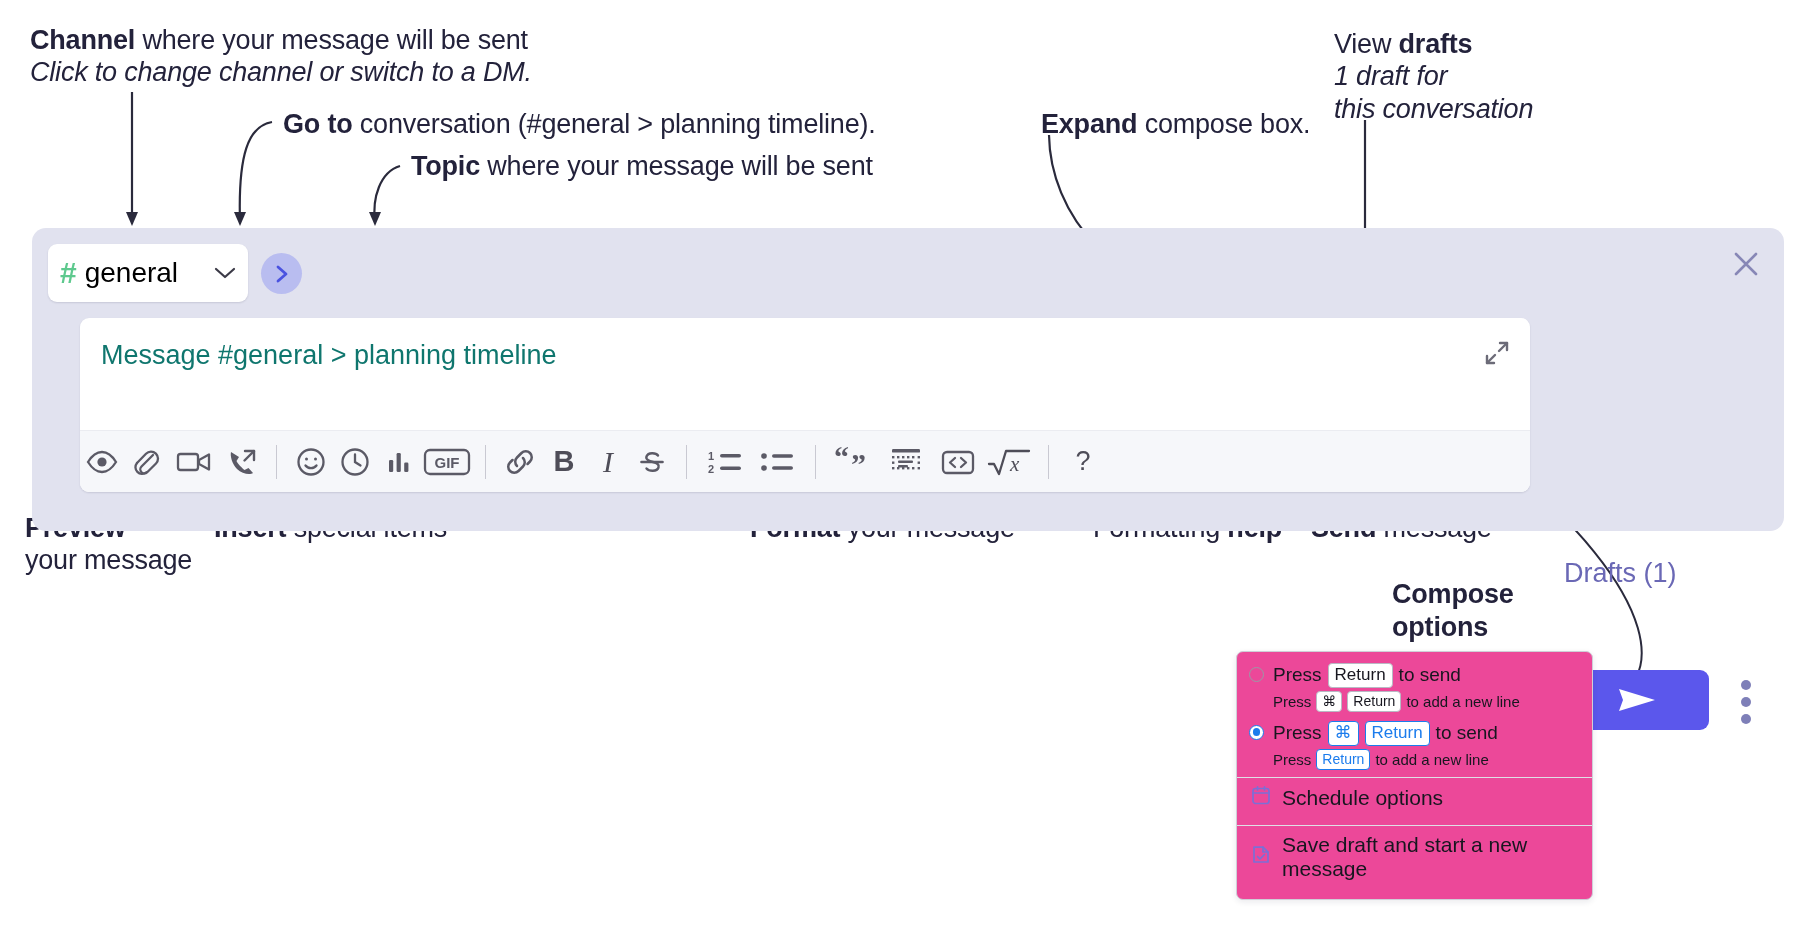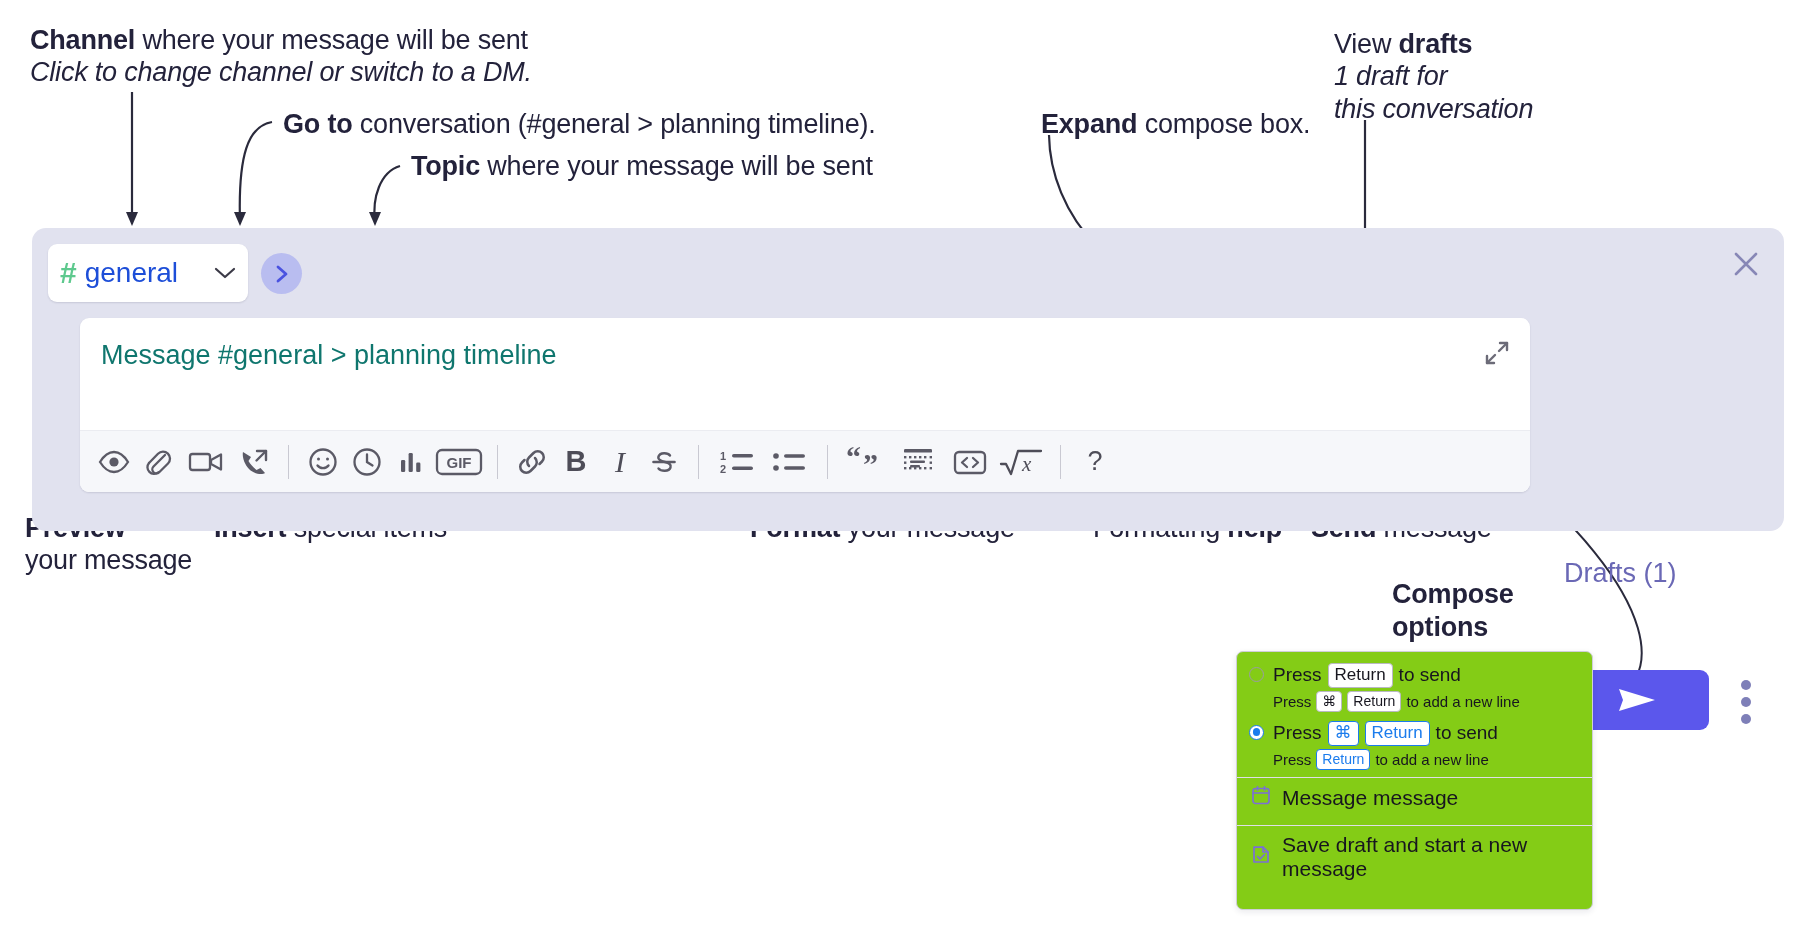--- a/index.html
+++ b/index.html
@@ -17,59 +17,59 @@
   
   #compose{position:absolute;left:32px;top:228px;width:1752px;height:303px;
            background:#e1e2ef;border-radius:14px;}
 
   .row1{position:absolute;left:16px;top:16px;right:16px;height:58px;}
 
   .chanbtn{position:absolute;left:0;top:0;width:200px;height:58px;background:#ffffff;
            border-radius:9px;box-shadow:0 1px 2px rgba(30,30,60,.13);
            display:flex;align-items:center;padding:0 12px;box-sizing:border-box;gap:8px;cursor:pointer;}
   .hash{color:#5ec98e;font-size:30px;font-weight:bold;line-height:1;}
-  .chanlabel{font-size:28px;color:#1d4ed8;}
+  .chanlabel{font-size:28px;color:#000000;}
   .chev{margin-left:auto;display:flex;align-items:center;}
 
   .gotobtn{position:absolute;left:213px;top:9px;width:41px;height:41px;border-radius:50%;
            background:#b9bdf0;display:flex;align-items:center;justify-content:center;cursor:pointer;}
 
   .topicfield{position:absolute;left:270px;top:0;right:0;height:58px;background:#fff;border-radius:9px;
               box-shadow:0 1px 2px rgba(30,30,60,.13);display:flex;align-items:center;
               padding:0 18px;box-sizing:border-box;}
   .topictext{font-size:28px;color:#16151f;}
   .topicclear{margin-left:auto;cursor:pointer;display:flex;align-items:center;}
 
   .editor{position:absolute;left:48px;top:90px;width:1450px;height:174px;background:#fff;
           border-radius:9px;box-shadow:0 1px 2px rgba(30,30,60,.13);}
   .phold{position:absolute;left:21px;top:22px;font-size:27px;color:#0f766e;}
   .expandbtn{position:absolute;right:18px;top:20px;cursor:pointer;}
 
   .toolbar{position:absolute;left:0;bottom:0;width:100%;height:62px;background:#f6f7fa;
            border-top:1px solid #ebecf1;border-radius:0 0 9px 9px;display:flex;align-items:center;
-           padding-left:12px;box-sizing:border-box;}
+           box-sizing:border-box;}
   .tb{width:44px;height:44px;display:flex;align-items:center;justify-content:center;cursor:pointer;
       color:#5b5a66;flex:0 0 auto;}
   .tb.wide{width:52px;}
   .sep{width:1px;height:34px;background:#c9c9d2;margin:0 12px;flex:0 0 auto;}
   .tbtxt{font-size:30px;color:#4e4d58;font-family:"Liberation Serif",serif;}
   .tbtxt.bold{font-weight:bold;font-family:"Liberation Sans",sans-serif;font-size:29px;}
   .tbtxt.ital{font-style:italic;font-size:30px;}
   .tbtxt.q{font-size:27px;font-family:"Liberation Sans",sans-serif;}
 
   .sendbtn{position:absolute;left:1532px;top:442px;width:145px;height:60px;background:#5b57ec;
            border-radius:9px;display:flex;align-items:center;justify-content:center;cursor:pointer;}
   .kebab{position:absolute;left:1700px;top:452px;width:28px;height:44px;display:flex;flex-direction:column;
          align-items:center;justify-content:center;gap:7px;cursor:pointer;}
   .kebab i{display:block;width:10px;height:10px;border-radius:50%;background:#7e7fb8;}
   .closex{position:absolute;right:22px;top:20px;cursor:pointer;}
   .draftslink{position:absolute;left:1532px;top:330px;font-size:27px;color:#6a68b5;cursor:pointer;}
 
   
-  #menu{position:absolute;left:1236px;top:651px;width:357px;background:#84cc16;border:1px solid #cfcfd8;
+  #menu{position:absolute;left:1236px;top:651px;width:357px;background:#ec4899;border:1px solid #cfcfd8;
         border-radius:7px;box-shadow:0 2px 6px rgba(20,20,50,.09);padding:6px 0 0 0;box-sizing:border-box;}
   .mopt{display:flex;align-items:flex-start;padding:5px 12px 0 12px;cursor:pointer;}
   .radio{width:15px;height:15px;border-radius:50%;border:1.6px solid #9a9aa6;margin-top:4px;margin-right:9px;
          box-sizing:border-box;flex:0 0 auto;}
   .radio.on{border-color:#1b7ced;background:#fff;position:relative;}
   .radio.on::after{content:"";position:absolute;left:2.6px;top:2.6px;width:7.8px;height:7.8px;border-radius:50%;background:#1b7ced;}
   .mline{font-size:19px;color:#17161f;display:flex;align-items:center;gap:6px;white-space:nowrap;}
   .msub{font-size:15px;color:#17161f;display:flex;align-items:center;gap:5px;white-space:nowrap;
         padding-left:36px;margin-top:3px;margin-bottom:4px;}
   .key{border:1px solid #b9b9c4;border-radius:4px;padding:0px 6px;font-size:17px;color:#17161f;
@@ -403,27 +403,27 @@
 
   <div class="mitem">
     <span>
       <svg width="20" height="21" viewBox="0 0 20 21" stroke="#7b6fd6" stroke-width="1.7" fill="none" stroke-linecap="round">
         <rect x="2" y="3.5" width="16" height="15" rx="2.6"></rect>
         <path d="M2 8 L18 8"></path>
           <path d="M6.5 1.8 L6.5 5"></path>
           <path d="M13.5 1.8 L13.5 5"></path>
       </svg>
     </span>
-    <span>Message message</span>
+    <span>Schedule options</span>
   </div>
 
 
   <div class="mdiv"></div>
 
-  <div class="mitem" style="padding-bottom:28px;">
+  <div class="mitem" style="padding-bottom:18px;">
     <span>
       <svg width="20" height="21" viewBox="0 0 20 21" stroke="#7b6fd6" stroke-width="1.7" fill="none" stroke-linecap="round" stroke-linejoin="round">
         <path d="M3 3.2 L12 3.2 L17 8 L17 18 L3 18 Z"></path>
         <path d="M12 3.2 L12 8 L17 8"></path>
         <path d="M6.5 12.5 L9 15 L13.5 10.5"></path>
       </svg>
     </span>
     <span>Save draft and start a new message</span>
   </div>
 </div>

